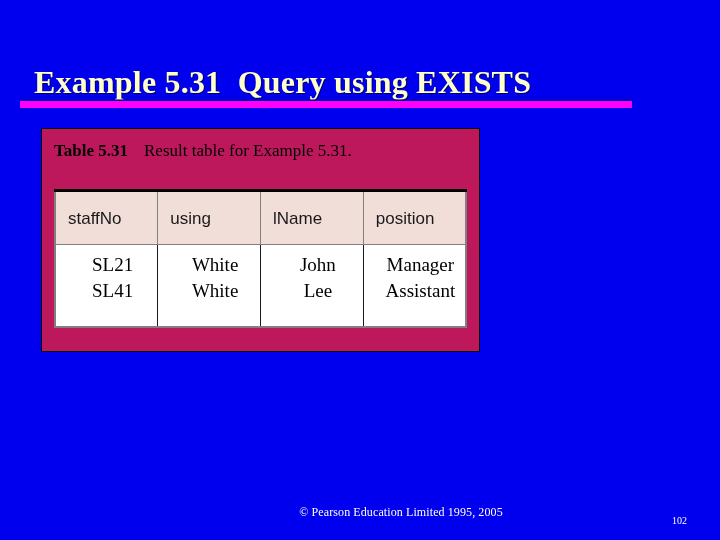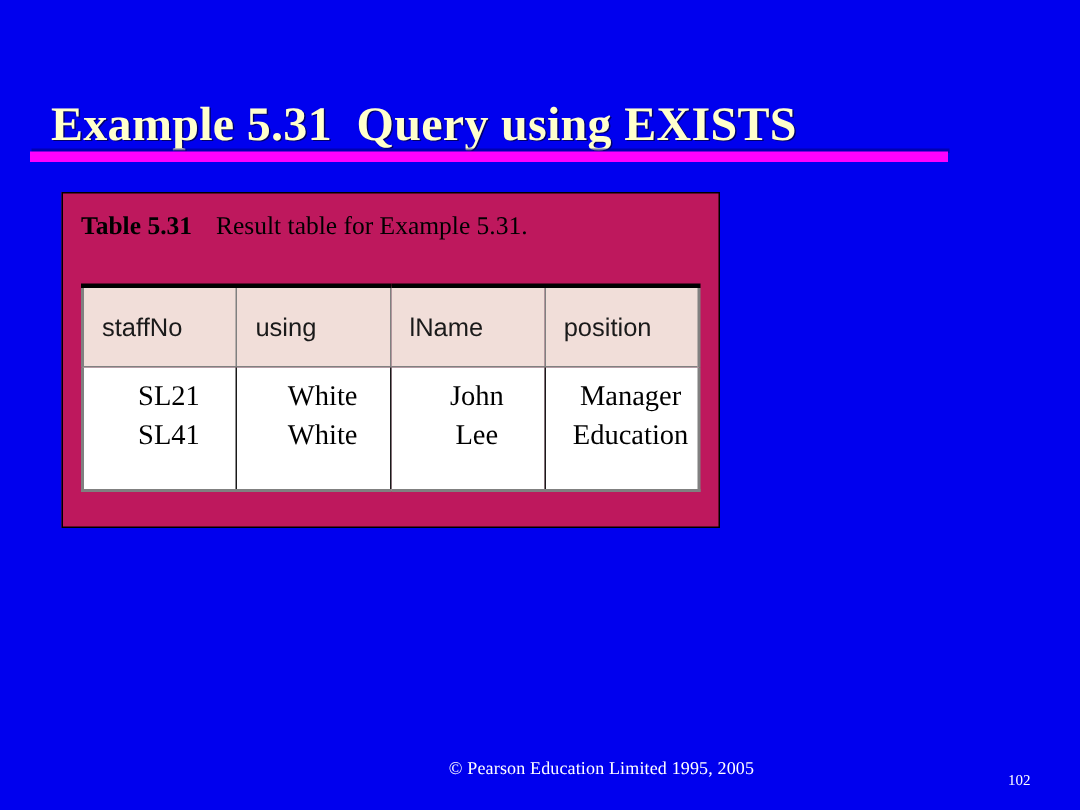--- a/index.html
+++ b/index.html
@@ -211,21 +211,21 @@
           <td>
             <span class="cell-line">White</span>
             <span class="cell-line">White</span>
           </td>
           <td>
             <span class="cell-line">John</span>
             <span class="cell-line">Lee</span>
           </td>
           <td>
             <span class="cell-line">Manager</span>
-            <span class="cell-line">Education</span>
+            <span class="cell-line">Assistant</span>
           </td>
         </tr>
       </tbody>
     </table>
 
   </div>
 
   <div class="footer-copyright">© Pearson Education Limited 1995, 2005</div>
 
   <div class="page-number">102</div>

